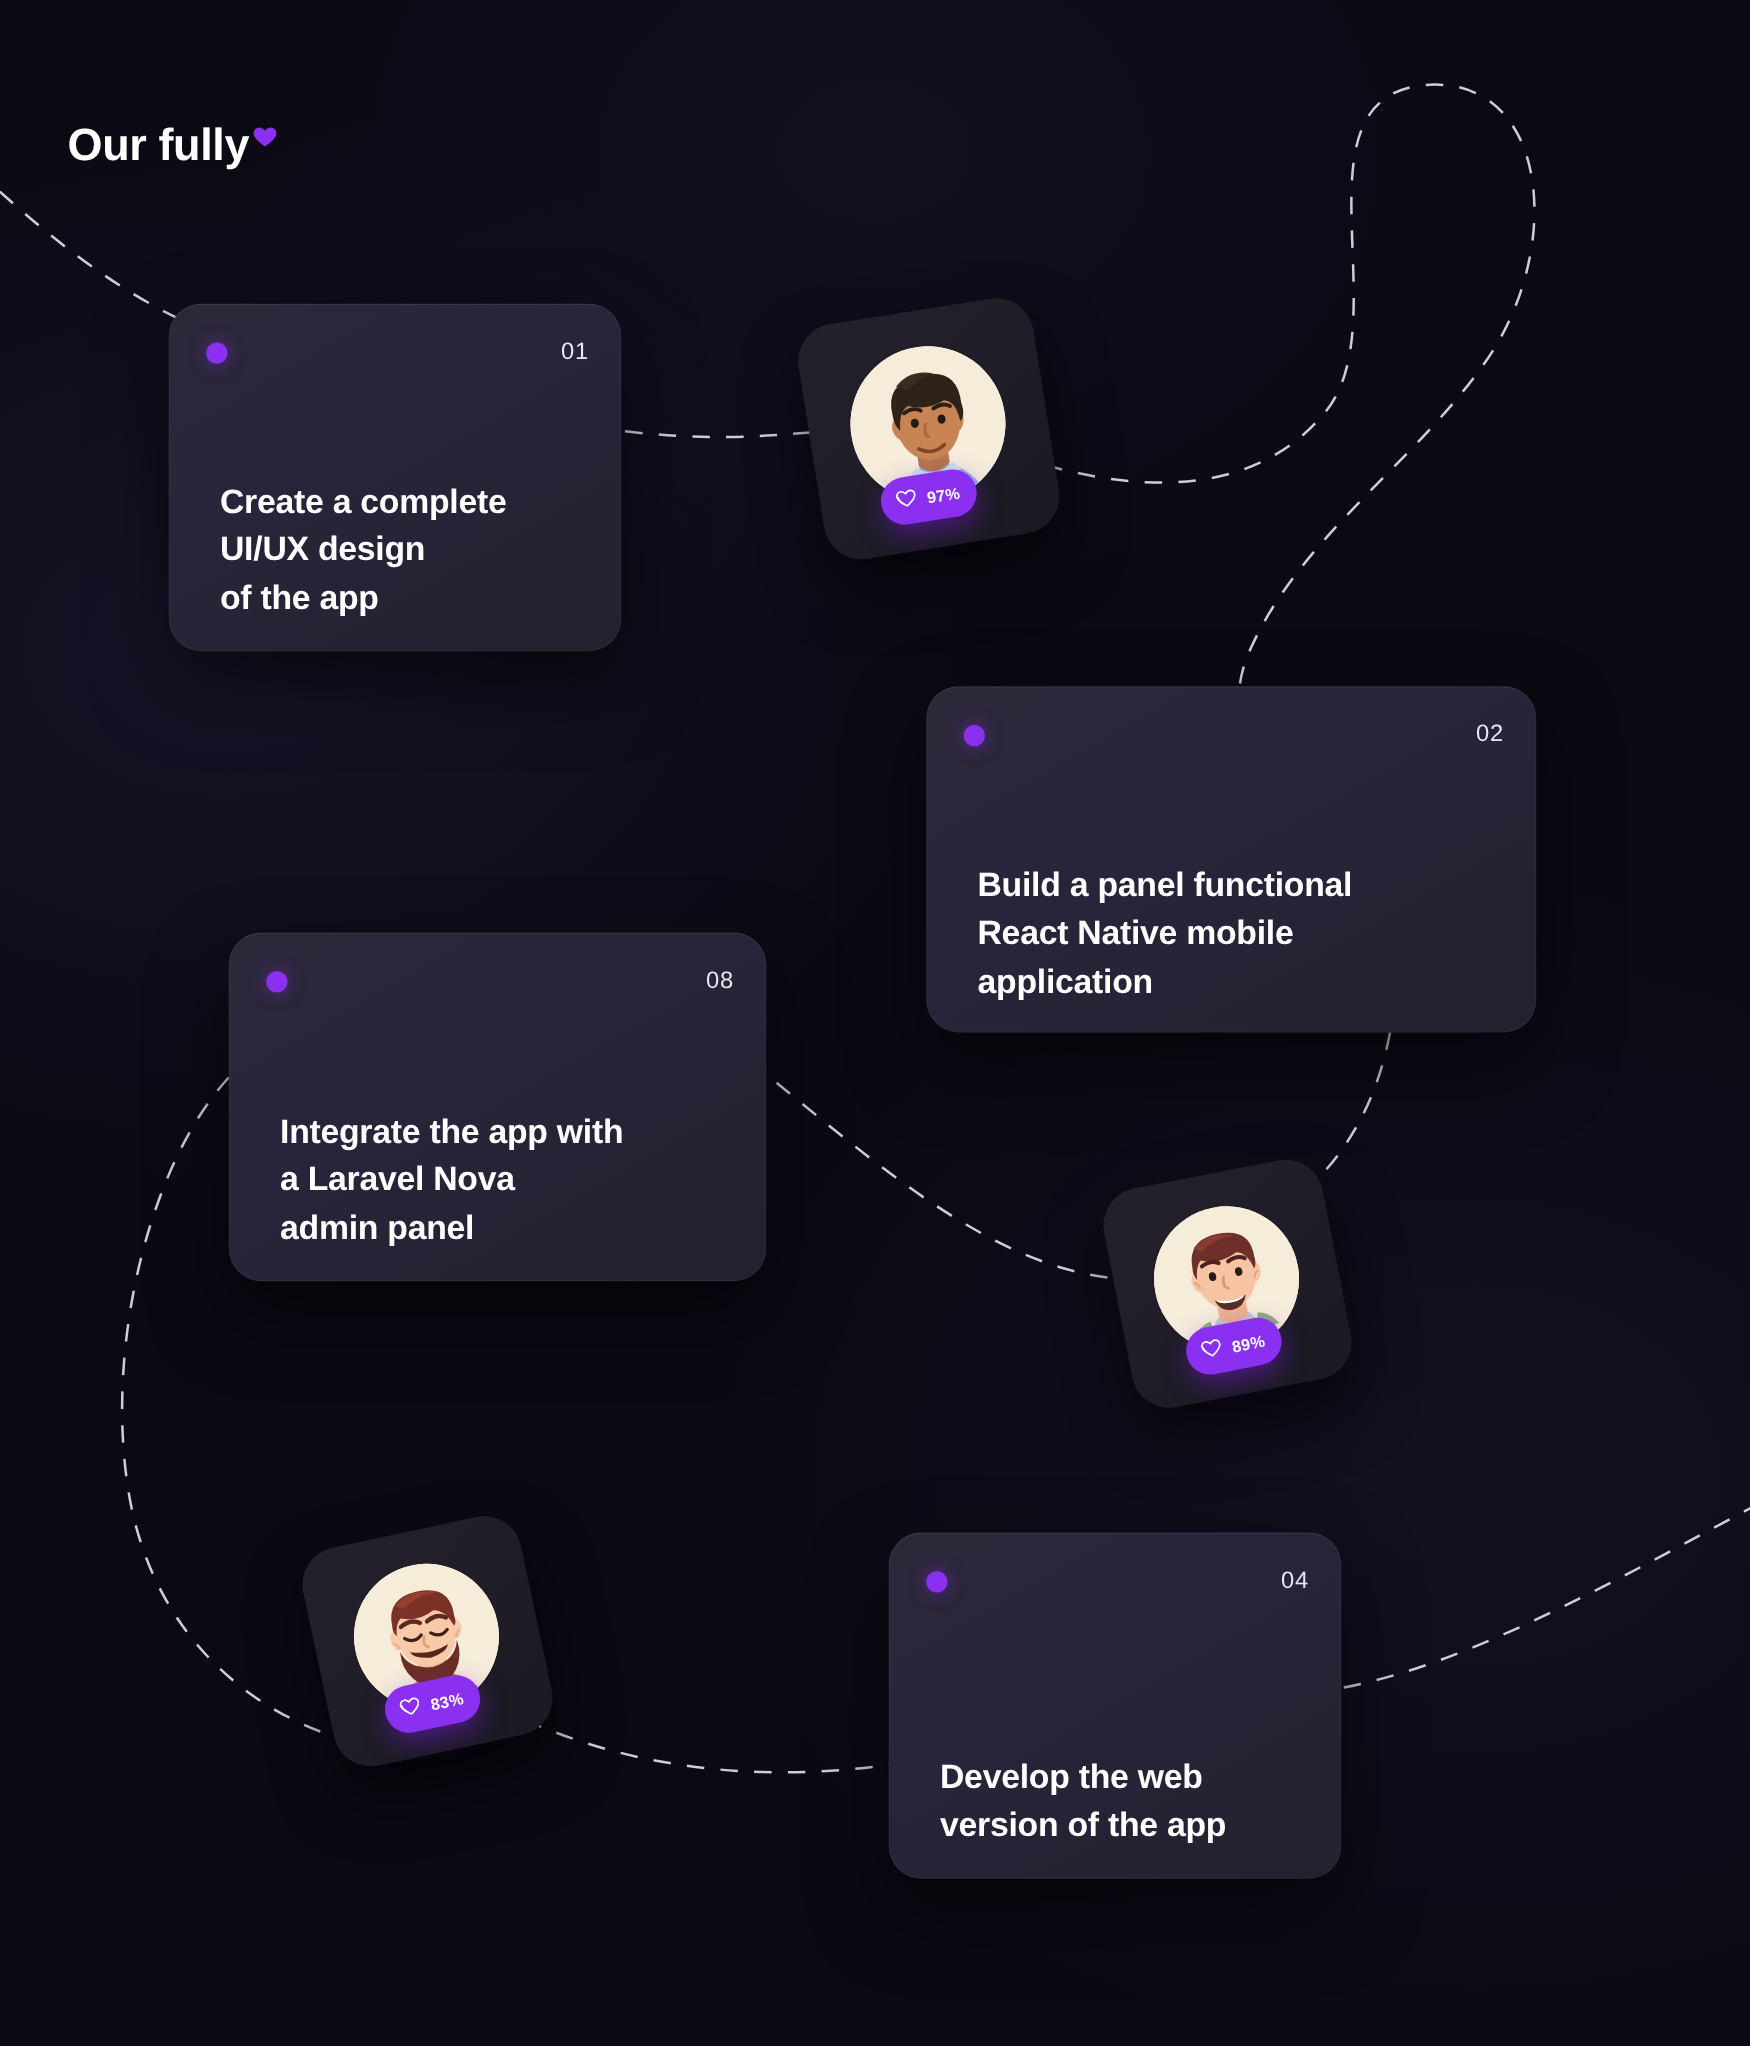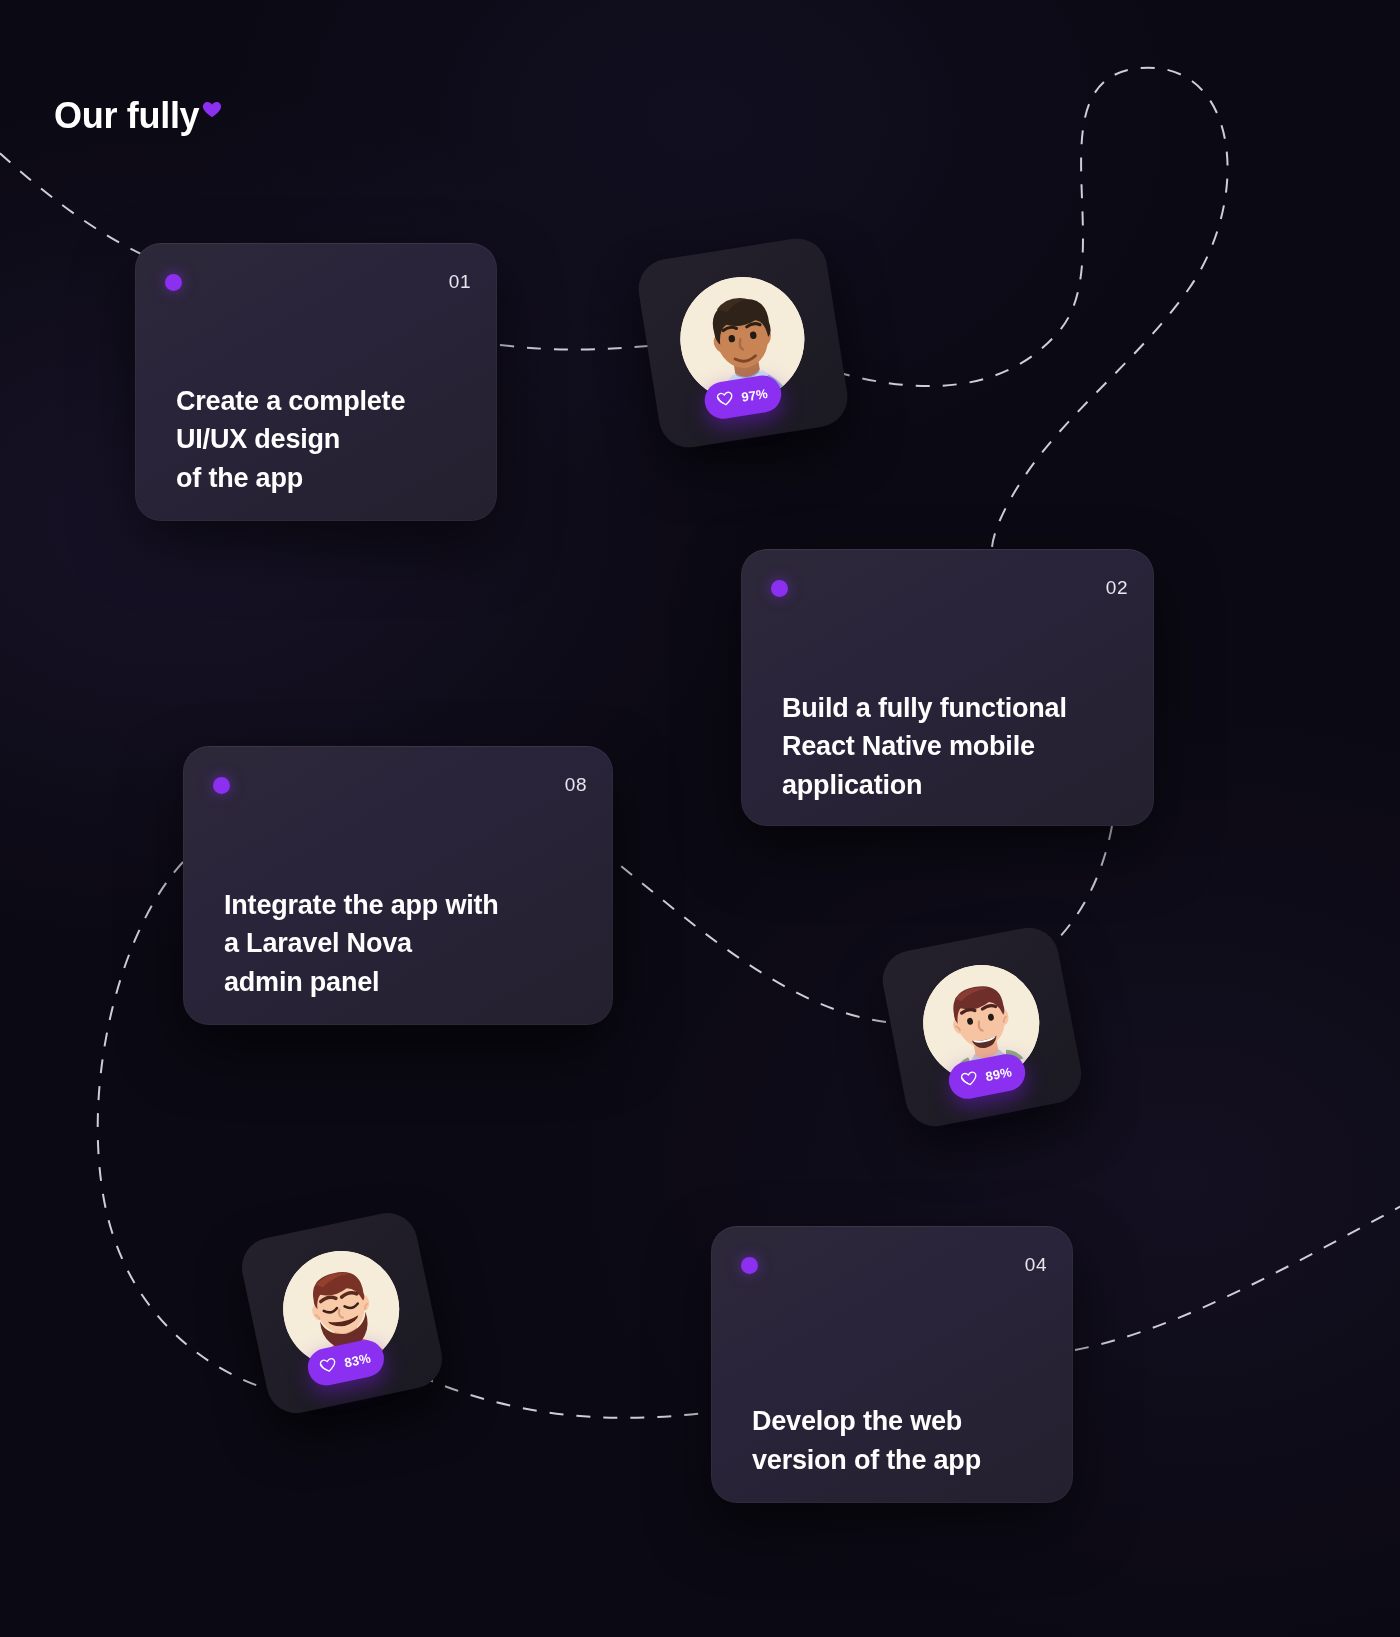--- a/index.html
+++ b/index.html
@@ -56,21 +56,21 @@
     font-size:19px; color:#e8e6ef; font-weight:400; letter-spacing:0.5px;
   }
   .card-title{
     position:absolute; left:30px; right:22px; bottom:24px;
     font-size:27px; line-height:1.42; font-weight:600;
     color:#ffffff; letter-spacing:-0.2px; white-space:pre-line;margin-left:11px;
   }
 
   
   #card-01{ left:135px; top:243px; width:362px; height:278px; }
-  #card-02{ left:741px; top:549px; width:413px; height:277px; }
+  #card-02{ left:741px; top:549px; width:488px; height:277px; }
   #card-02 .card-title{ bottom:22px; }
   #card-03{ left:183px; top:746px; width:430px; height:279px; }
   #card-04{ left:711px; top:1226px; width:362px; height:277px; }
 
   
   .avatar-tile{
     position:absolute;
     border-radius:30px;
     background:linear-gradient(145deg,#24212c 0%,#1b1922 100%);
     box-shadow:0 24px 48px rgba(0,0,0,0.6);
@@ -141,21 +141,21 @@
     <div class="card-title">Create a complete
 UI/UX design
 of the app</div>
   </div>
 
   <div class="goal-card" id="card-02">
     <div class="card-top">
       <span class="dot"></span>
       <span class="card-num">02</span>
     </div>
-    <div class="card-title">Build a fully functional
+    <div class="card-title">Build a panel functional
 React Native mobile
 application</div>
   </div>
 
   <div class="goal-card" id="card-03">
     <div class="card-top">
       <span class="dot"></span>
       <span class="card-num">08</span>
     </div>
     <div class="card-title">Integrate the app with

